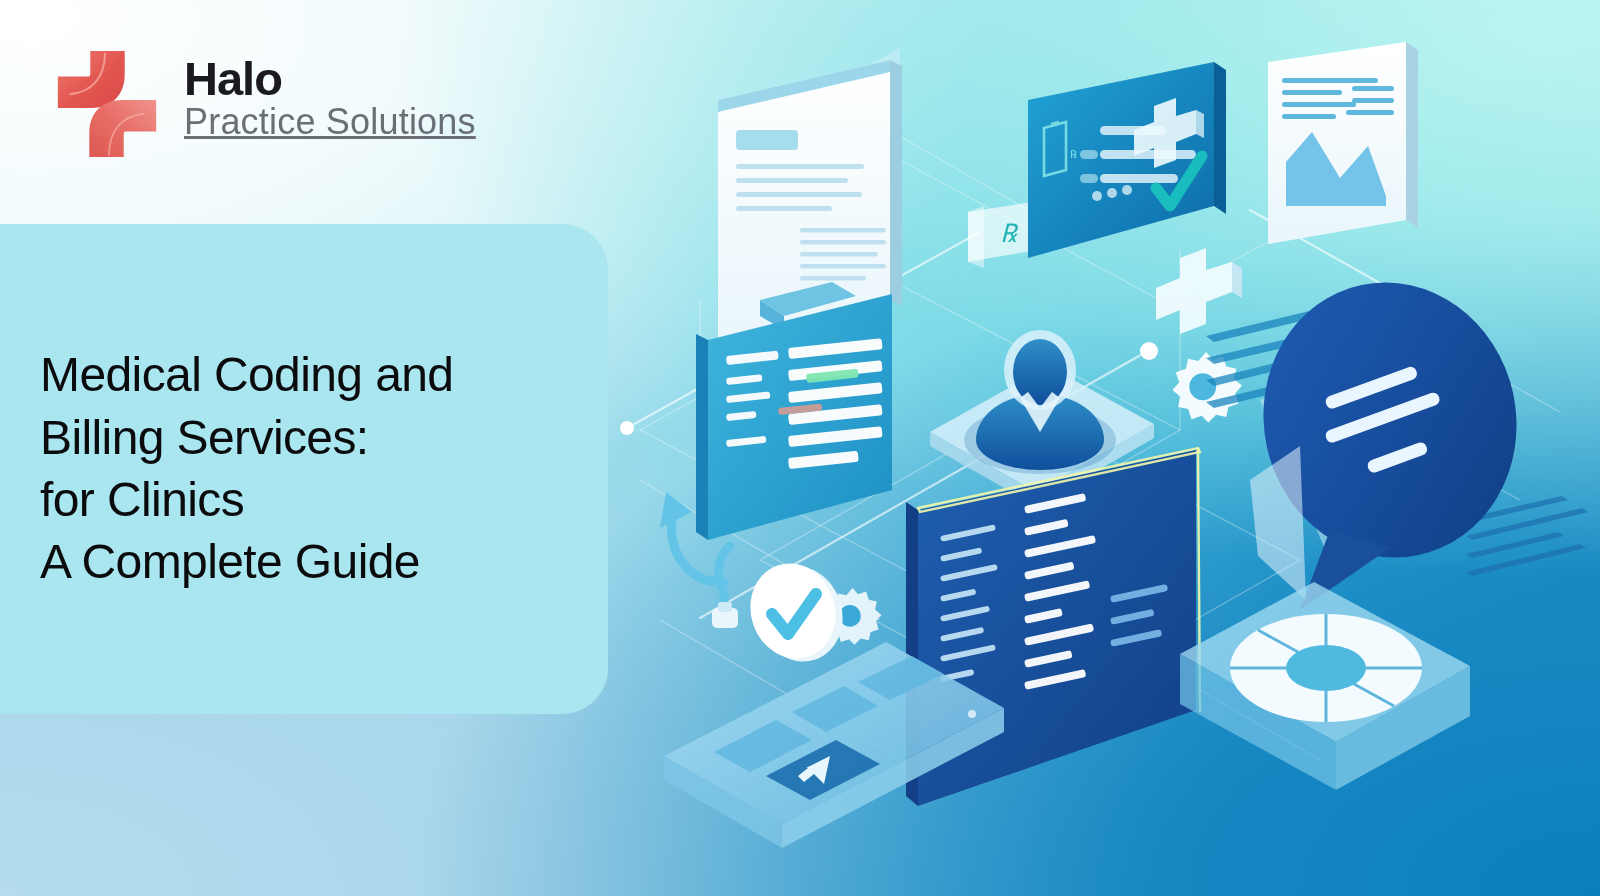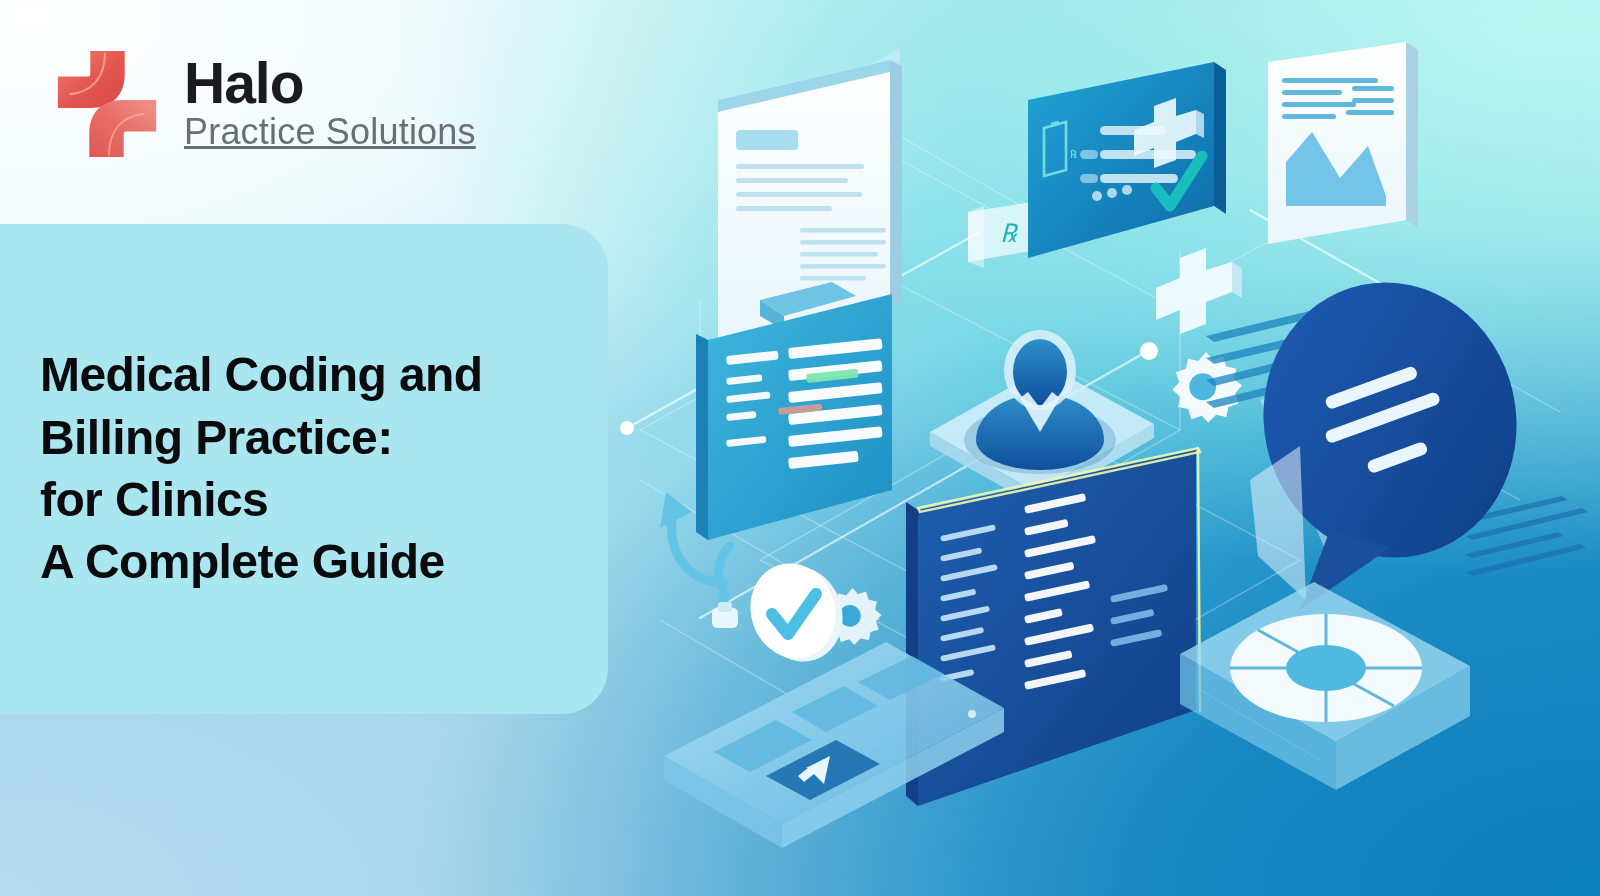--- a/index.html
+++ b/index.html
@@ -37,21 +37,21 @@
 
   
   .logo-block {
     position:absolute; left:48px; top:44px;
     display:flex; align-items:flex-start; gap:18px;
     z-index:40;
   }
   .logo-mark { width:118px; height:120px; flex:0 0 auto; }
   .logo-words { padding-top:12px; }
   .logo-title {
-    font-size:57px; line-height:.98; font-weight:700;
+    font-size:47px; line-height:.98; font-weight:700;
     letter-spacing:-1px; color:#1b1b1f;
   }
   .logo-sub {
     margin-top:2px;
     font-size:36px; line-height:1; font-weight:400;
     letter-spacing:.2px; color:#6a6f76;text-decoration:underline;
   }
 
   
   .title-card {
@@ -59,21 +59,21 @@
     width:648px; min-height:490px;
     background:#a9e6f0;
     border-top-right-radius:46px;
     border-bottom-right-radius:46px;
     box-shadow:0 0 0 0 rgba(0,0,0,0);
     z-index:30;
     display:flex; align-items:center;
   }
   .title-inner { padding:26px 56px 26px 80px; }
   .headline {
-    font-size:48px; font-weight:700; line-height:1.30;
+    font-size:48px; font-weight:400; line-height:1.30;
     letter-spacing:-.6px; color:#0b0b0d;
   }
   .headline .ln { display:block; white-space:nowrap; }
 
   
   .illus { position:absolute; left:600px; top:0; width:1000px; height:896px; z-index:20; }
   .illus svg { display:block; width:100%; height:100%; }
 </style>
 </head>
 <body>
@@ -384,21 +384,21 @@
         <circle cx="372" cy="714" r="4" fill="#ffffff" opacity=".7"></circle>
       </g>
 
     </svg>
   </div>
 
   <div class="title-card">
     <div class="title-inner">
       <h1 class="headline">
         <span class="ln">Medical Coding and</span>
-        <span class="ln">Billing Practice:</span>
+        <span class="ln">Billing Services:</span>
         <span class="ln">for Clinics</span>
         <span class="ln">A Complete Guide</span>
       </h1>
     </div>
   </div>
 
   <div class="logo-block">
     <svg class="logo-mark" viewBox="0 0 120 120">
       <defs>
         <linearGradient id="lgA" x1="0" y1="0" x2="1" y2="1">

